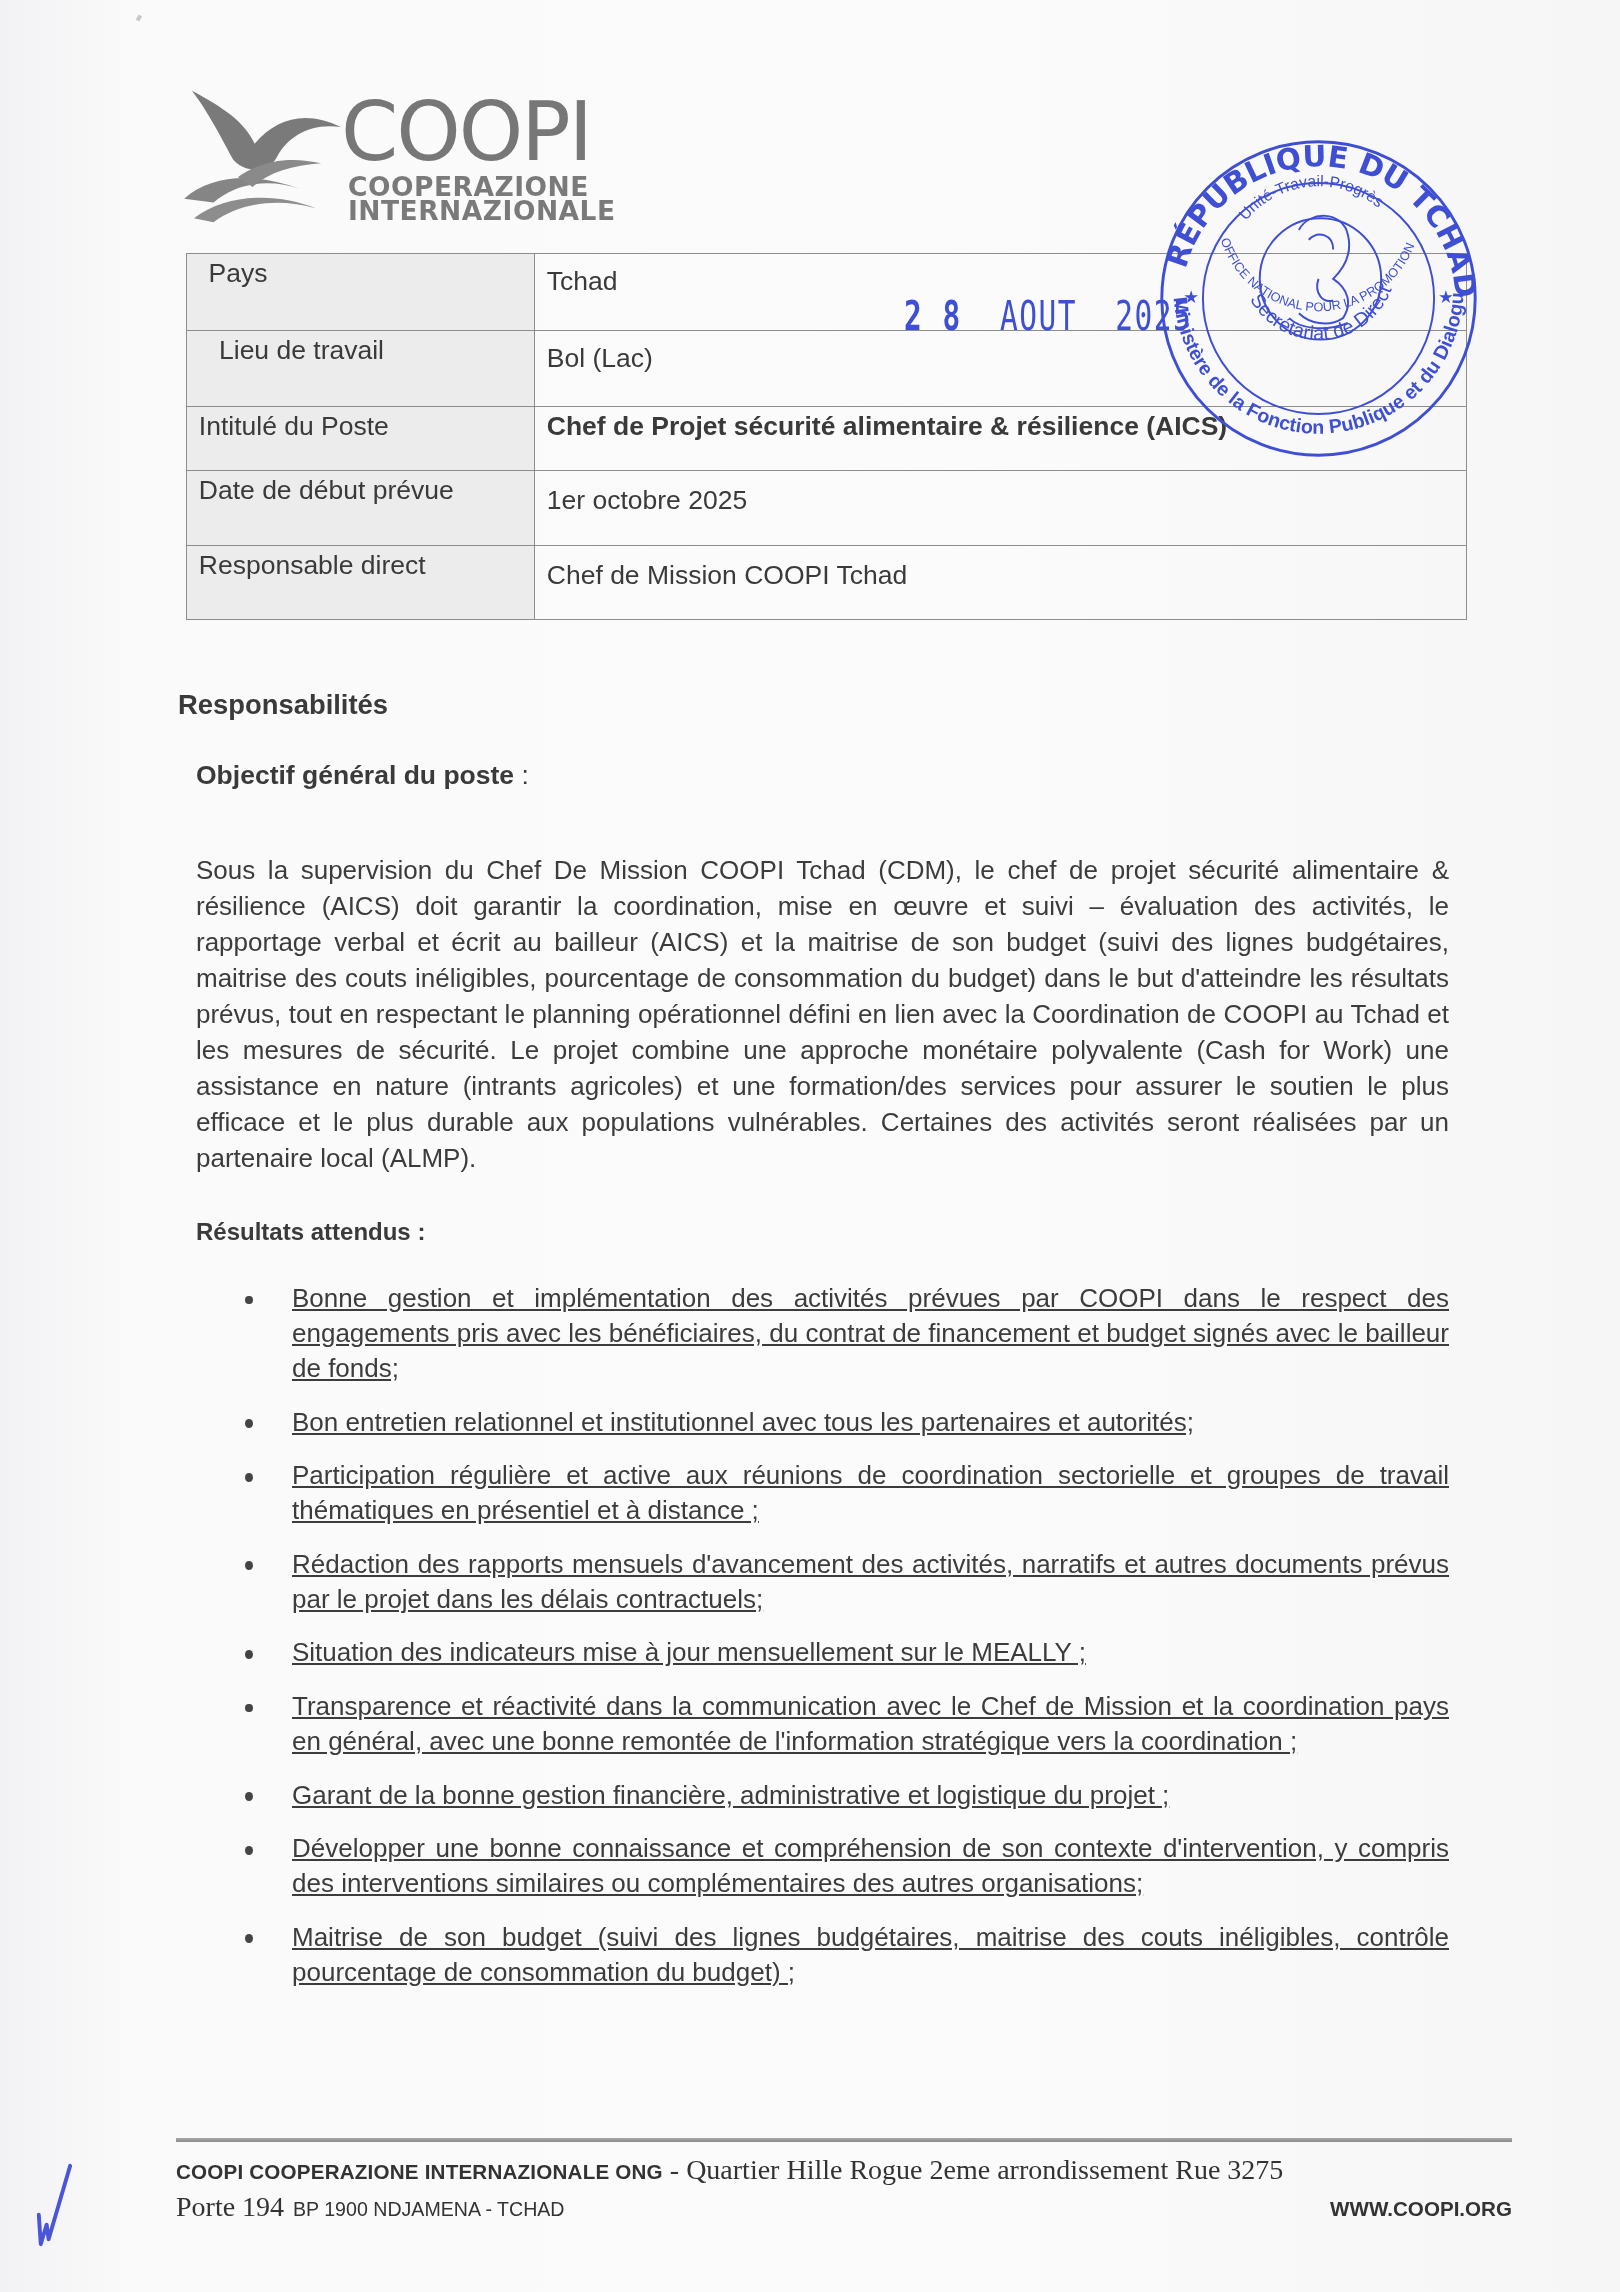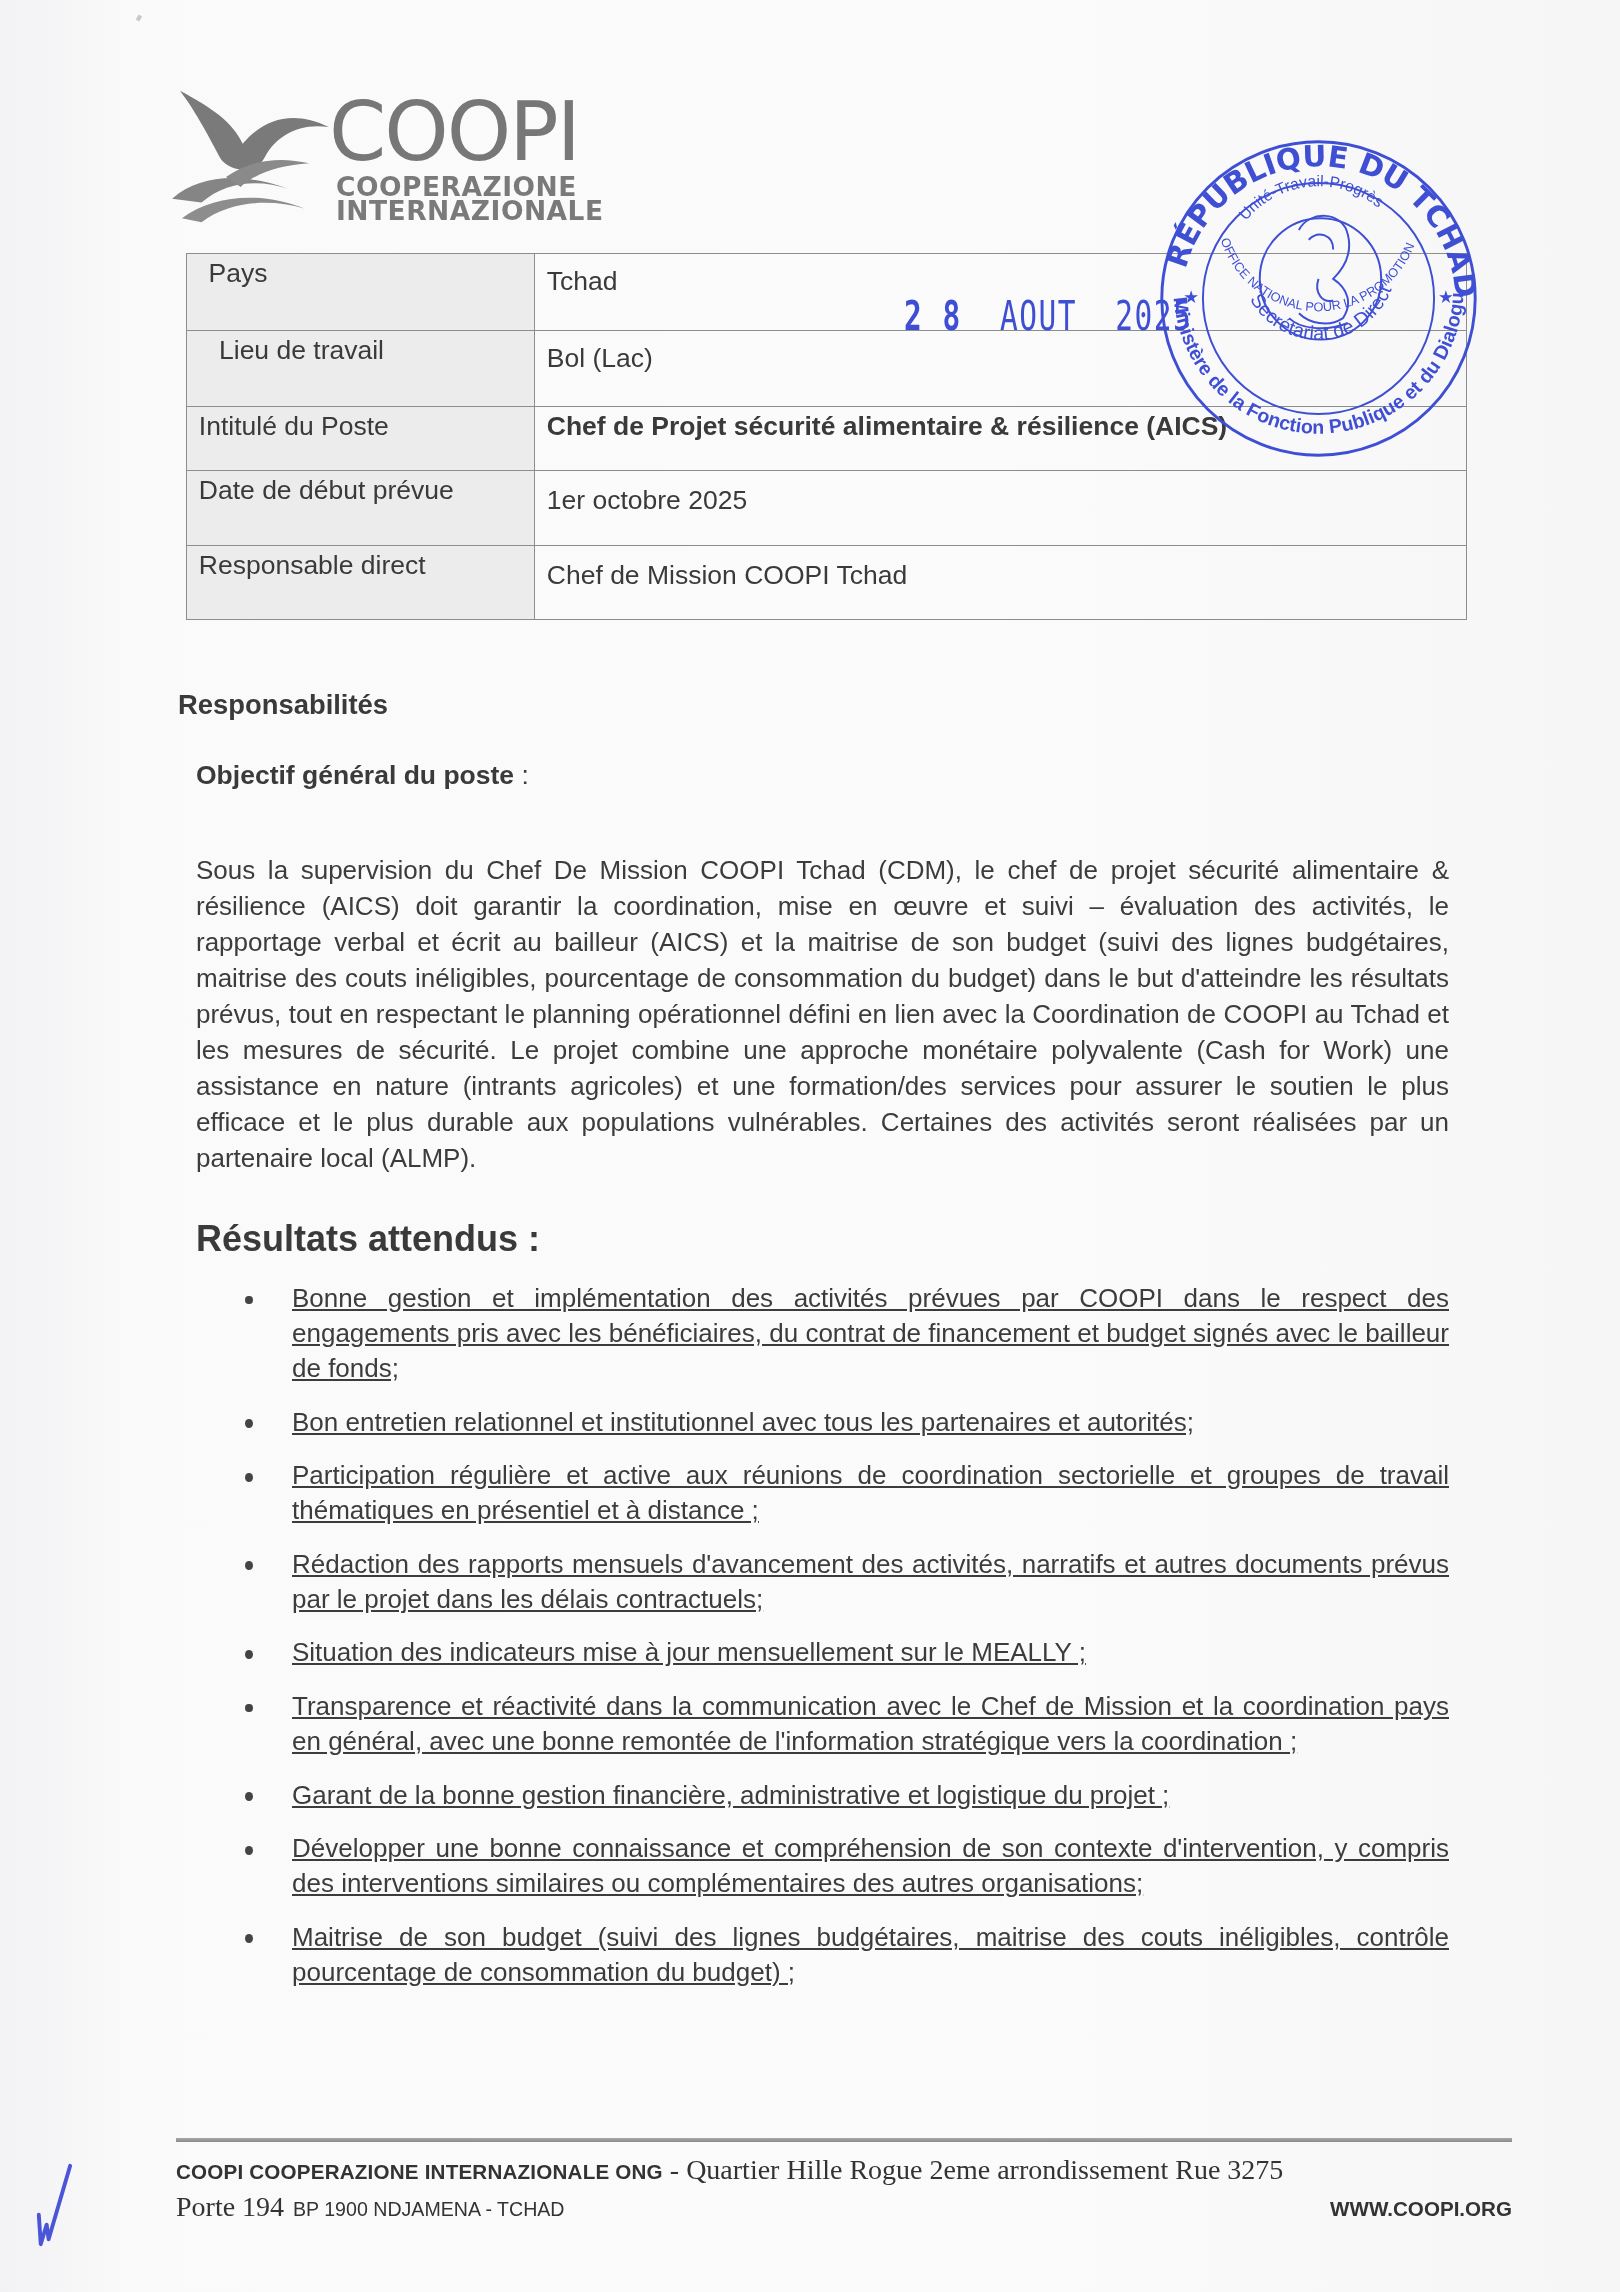--- a/index.html
+++ b/index.html
@@ -3,21 +3,21 @@
   <meta charset="utf-8">
   <style>
     * { box-sizing: border-box; margin: 0; padding: 0; }
     html, body { width: 1620px; height: 2293px; background: #f7f7f8; overflow: hidden; }
     body { position: relative; font-family: "Liberation Sans", sans-serif; color: #3a3a3a; }
 
     .page { position: absolute; left: 0; top: 0; width: 1620px; height: 2293px;
       background: linear-gradient(90deg, #f2f2f4 0%, #fafafb 8%, #fbfbfc 60%, #f6f6f7 100%); }
 
     
-    .logo { position: absolute; left: 172px; top: 83px; width: 431px; height: 147px; }
+    .logo { position: absolute; left: 184px; top: 83px; width: 431px; height: 147px; }
     .logo svg { position: absolute; left: 0; top: 0; }
     .logo-word { position: absolute; left: 157px; top: 7.8px; font-family: "DejaVu Sans", sans-serif;
       font-size: 82px; letter-spacing: -2px; color: #777; font-weight: normal; line-height: 1; }
     .logo-sub1, .logo-sub2 { position: absolute; left: 164px; font-family: "DejaVu Sans", sans-serif;
       font-weight: bold; color: #7a7a7a; font-size: 26.5px; letter-spacing: 0.5px; line-height: 1; }
     .logo-sub1 { top: 91px; }
     .logo-sub2 { top: 115px; }
 
     
     .info-table { position: absolute; left: 186px; top: 253px; width: 1281px; border-collapse: collapse; }
@@ -45,21 +45,21 @@
     
     .round-stamp { position: absolute; left: 1152px; top: 132px; width: 333px; height: 333px; }
 
     .h-resp { position: absolute; left: 178px; top: 689px; font-size: 27.4px; font-weight: bold; color: #3a3a3a; }
     .h-obj { position: absolute; left: 196px; top: 760px; font-size: 26.5px; font-weight: bold; color: #3a3a3a; }
     .h-obj .colon { font-weight: normal; }
 
     .para { position: absolute; left: 196px; top: 852px; width: 1253px; font-size: 26px;
       line-height: 36px; text-align: justify; color: #3c3c3c; }
 
-    .h-res { position: absolute; left: 196px; top: 1218px; font-size: 36px; font-weight: bold; color: #3a3a3a; }
+    .h-res { position: absolute; left: 196px; top: 1218px; font-size: 24px; font-weight: bold; color: #3a3a3a; }
 
     .bullets { position: absolute; left: 245px; top: 1281px; width: 1204px; list-style: none; }
     .bullets li { position: relative; padding-left: 47px; font-size: 26px; line-height: 35px;
       text-align: justify; color: #3c3c3c; margin-bottom: 18.6px; text-decoration: underline; }
     .bullets li .dot { position: absolute; left: 0; top: 14.7px; width: 7.8px; height: 8.8px;
       border-radius: 50%; background: #444; }
 
     .footer-rule { position: absolute; left: 176px; top: 2138px; width: 1336px; height: 3.9px;
       background: linear-gradient(180deg, #a9a9a9, #8a8a8a); }
     .footer-line1 { position: absolute; left: 176px; top: 2154px; width: 1274px; white-space: nowrap; color: #333; }

